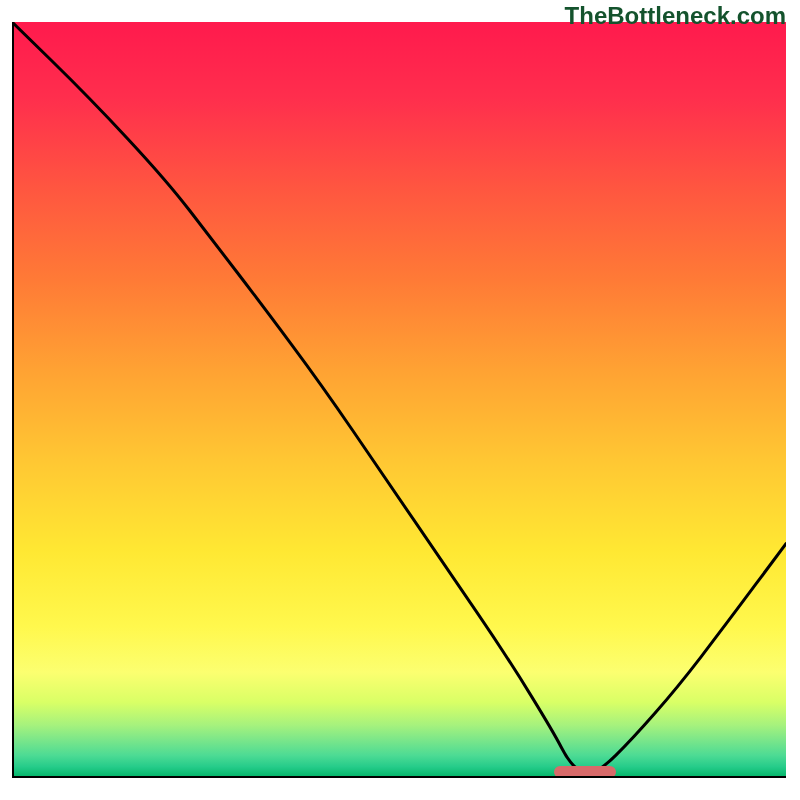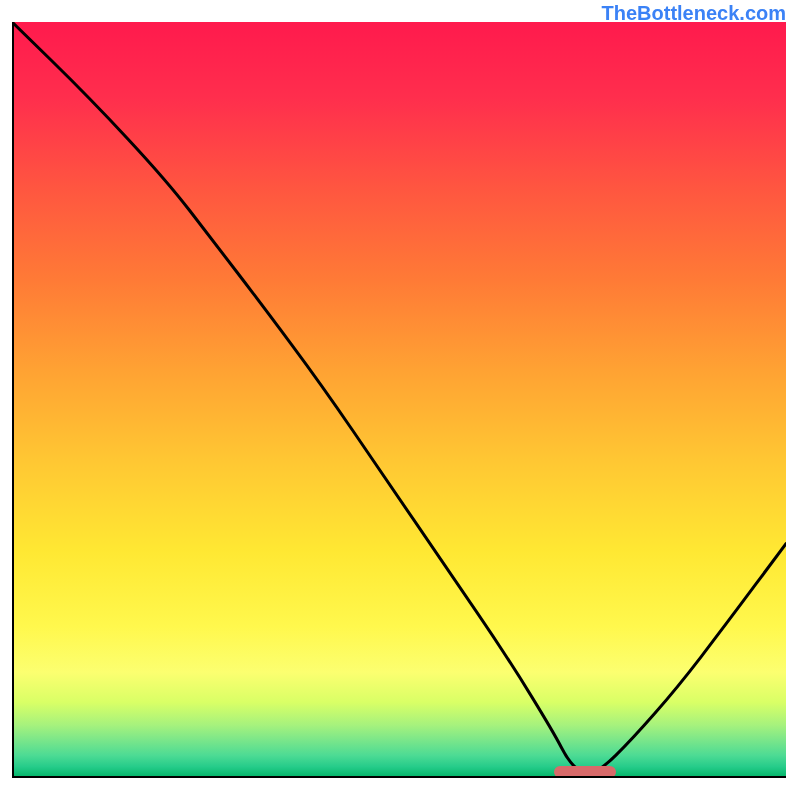--- a/index.html
+++ b/index.html
@@ -36,23 +36,23 @@
       #7ae68a 95%,
       #4ddb94 97%,
       #26cc8a 98.5%,
       #00b366 100%
     );
   }
   .watermark {
     position: absolute;
     top: 2px;
     right: 14px;
-    font-size: 20px;
+    font-size: 24px;
     font-weight: bold;
-    color: #3b82f6;
+    color: #14532d;
     font-family: Arial, sans-serif;
   }
   .curve-svg {
     position: absolute;
     top: 22px;
     left: 12px;
     width: 774px;
     height: 756px;
   }
   .red-bar {

